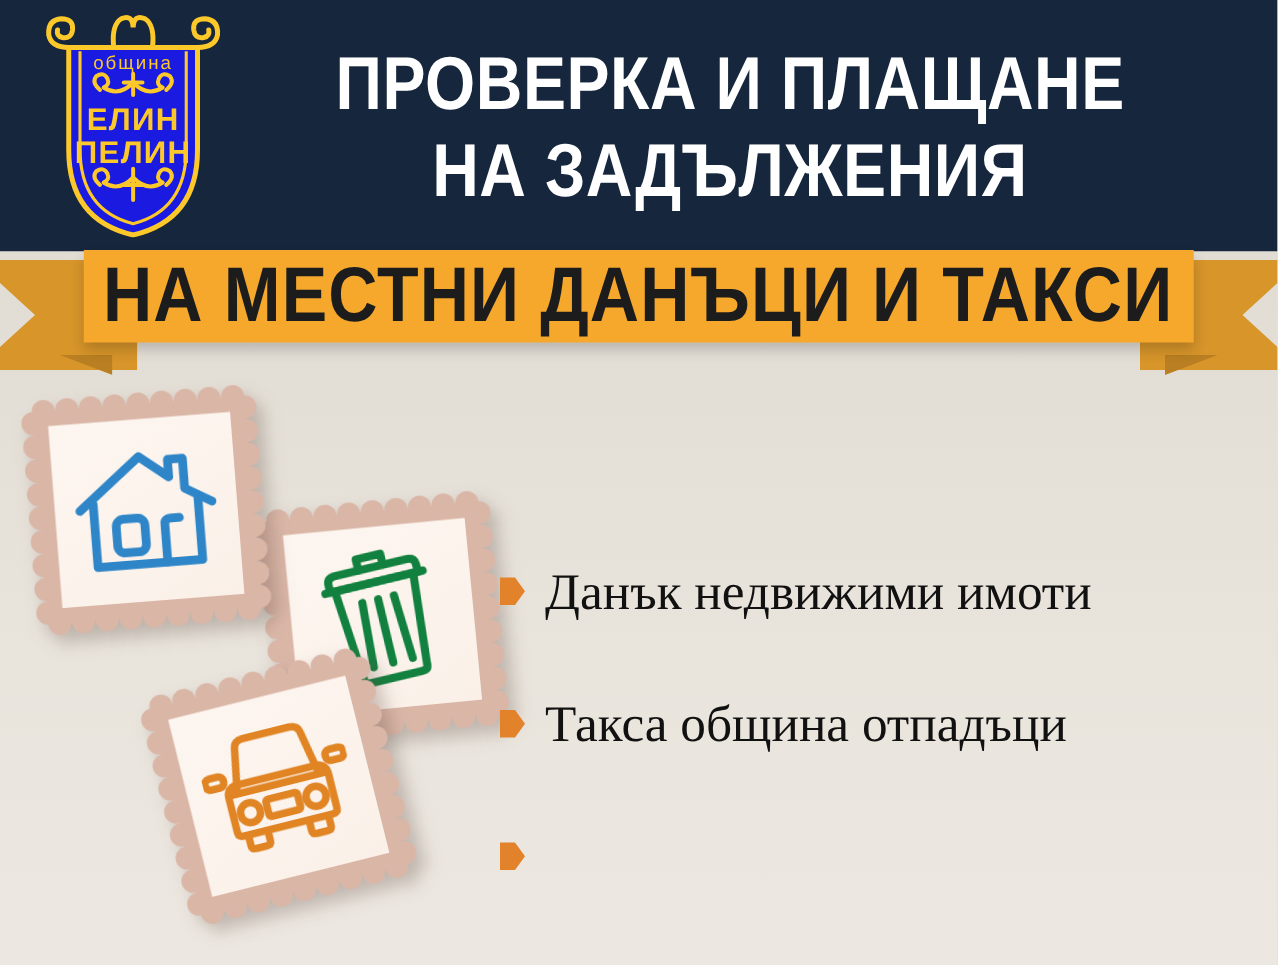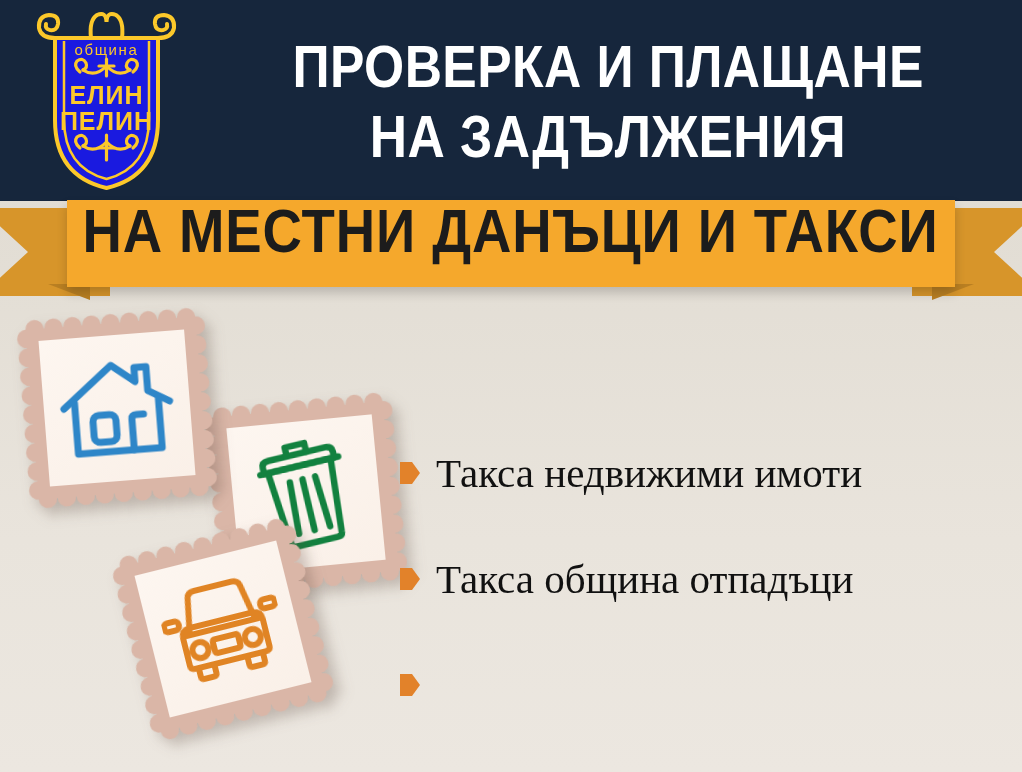--- a/index.html
+++ b/index.html
@@ -18,21 +18,21 @@
     position:absolute;left:0;top:0;width:1022px;height:201px;
     background:#16263c;
     z-index:5;
     padding-left:30px;
   }
   .logo{
     position:absolute;left:33px;top:8px;width:147px;height:182px;
   }
   .logo svg{display:block;}
   .title-wrap{
-    position:absolute;left:198px;top:14px;width:820px;height:175px;
+    position:absolute;left:174px;top:14px;width:820px;height:175px;
     display:flex;flex-direction:column;align-items:center;justify-content:center;
   }
   .title-line{
     color:#ffffff;
     font-family:"Liberation Sans", sans-serif;
     font-weight:bold;
     font-size:60px;
     line-height:70px;
     letter-spacing:0.5px;
     transform:scaleX(0.86);
@@ -57,23 +57,23 @@
     position:absolute;left:48px;top:88px;width:42px;height:16px;
     background:#b97f22;
     clip-path:polygon(0 0,42px 0,42px 16px,0 0);
   }
   .ribbon-shadow-r{
     position:absolute;right:48px;top:88px;width:42px;height:16px;
     background:#b97f22;
     clip-path:polygon(0 0,42px 0,0 16px,0 0);
   }
   .ribbon-band{
-    position:absolute;left:67px;top:4px;width:888px;height:87px;
+    position:absolute;left:67px;top:4px;width:888px;height:74px;
     background:#f5a82c;
-    display:flex;align-items:flex-start;justify-content:center;
+    display:flex;align-items:center;justify-content:center;
     box-shadow:0 6px 10px rgba(0,0,0,0.18);
   }
   .ribbon-text{
     color:#1c1c1c;
     font-family:"Liberation Sans", sans-serif;
     font-weight:bold;
     font-size:62px;
     line-height:62px;
     letter-spacing:1px;
     transform:scaleX(0.88);
@@ -363,21 +363,21 @@
       </svg>
     </div>
   </div>
 
   <div class="list">
 
     <div class="list-item">
       <svg class="bullet" viewBox="0 0 20 26">
         <path d="M0 2 L12 2 L20 13 L12 24 L0 24 Z" fill="#e2822a"></path>
       </svg>
-      <span class="item-label">Такса недвижими имоти</span>
+      <span class="item-label">Данък недвижими имоти</span>
     </div>
 
     <div class="list-item">
       <svg class="bullet" viewBox="0 0 20 26">
         <path d="M0 2 L12 2 L20 13 L12 24 L0 24 Z" fill="#e2822a"></path>
       </svg>
       <span class="item-label">Такса община отпадъци</span>
     </div>
 
     <div class="list-item">

